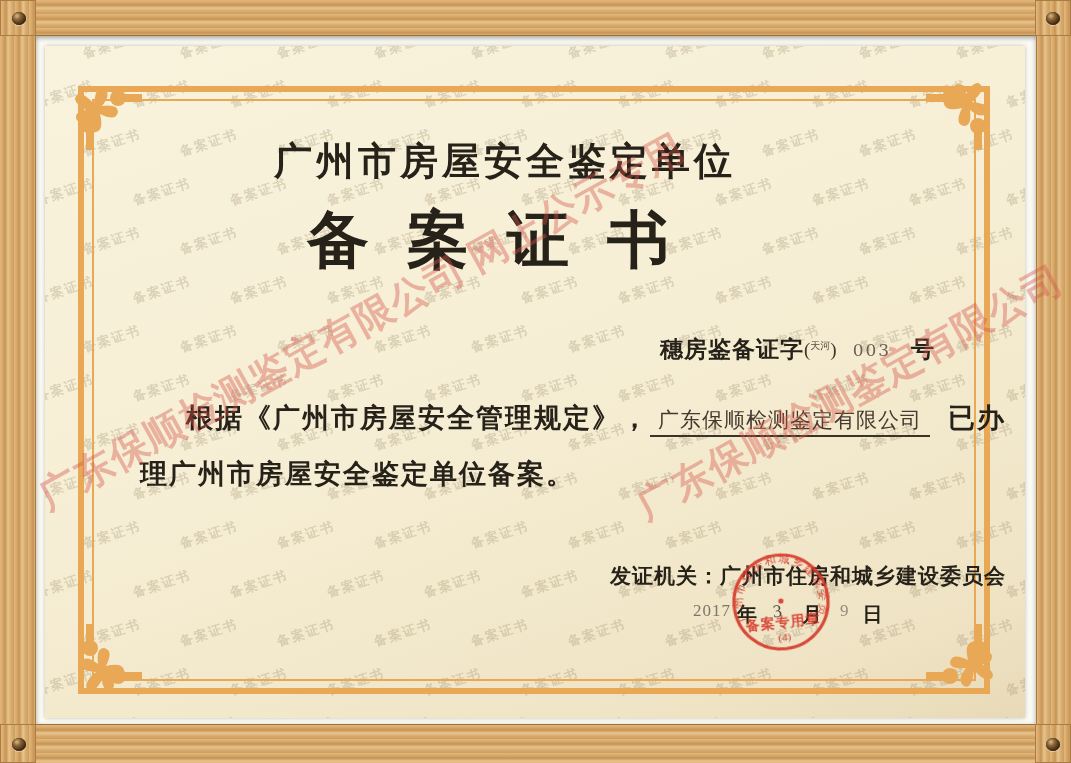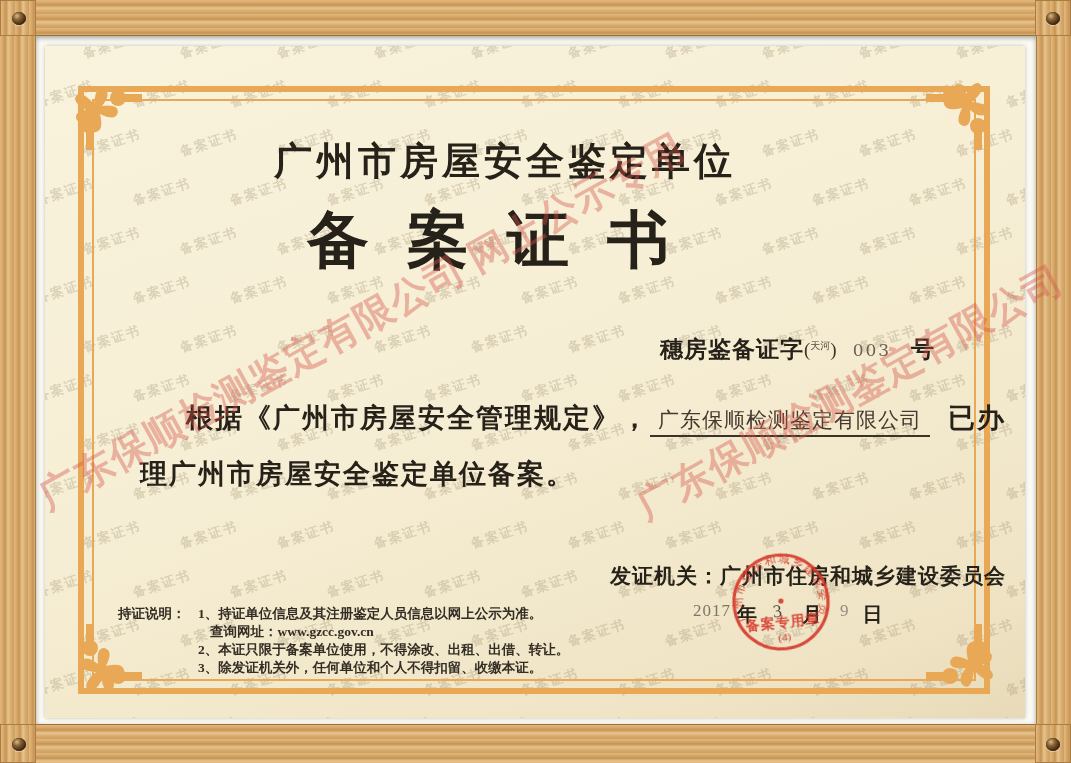--- a/index.html
+++ b/index.html
@@ -366,29 +366,20 @@
     <div class="txt issuer">发证机关：广州市住房和城乡建设委员会</div>
     <div class="txt dateline">
       <span class="yr">2017</span>
       <span class="u-y">年</span>
       <span class="mo">3</span>
       <span class="u-m">月</span>
       <span class="dy">9</span>
       <span class="u-d">日</span>
     </div>
 
-    <div class="txt notes">
-      <span class="lbl">持证说明：</span>
-      <div class="items">
-        <div class="row">1、持证单位信息及其注册鉴定人员信息以网上公示为准。</div>
-        <div class="row sub">查询网址：www.gzcc.gov.cn</div>
-        <div class="row">2、本证只限于备案单位使用，不得涂改、出租、出借、转让。</div>
-        <div class="row">3、除发证机关外，任何单位和个人不得扣留、收缴本证。</div>
-      </div>
-    </div>
 
     <svg class="seal" viewBox="0 0 150 150">
       <defs>
         <path id="sealArc" d="M 40 92 A 39 39 0 1 1 110 92" fill="none"></path>
       </defs>
       <circle class="seal-ring" cx="75" cy="75" r="47"></circle>
       <circle class="seal-dot" cx="75" cy="74" r="2.6"></circle>
       <text class="seal-arc-text"><textPath href="#sealArc" startOffset="2">广州市住房和城乡建设委员会</textPath></text>
       <text class="seal-center" x="75" y="100">备案专用章</text>
       <text class="seal-sub" x="75" y="114">(4)</text>

